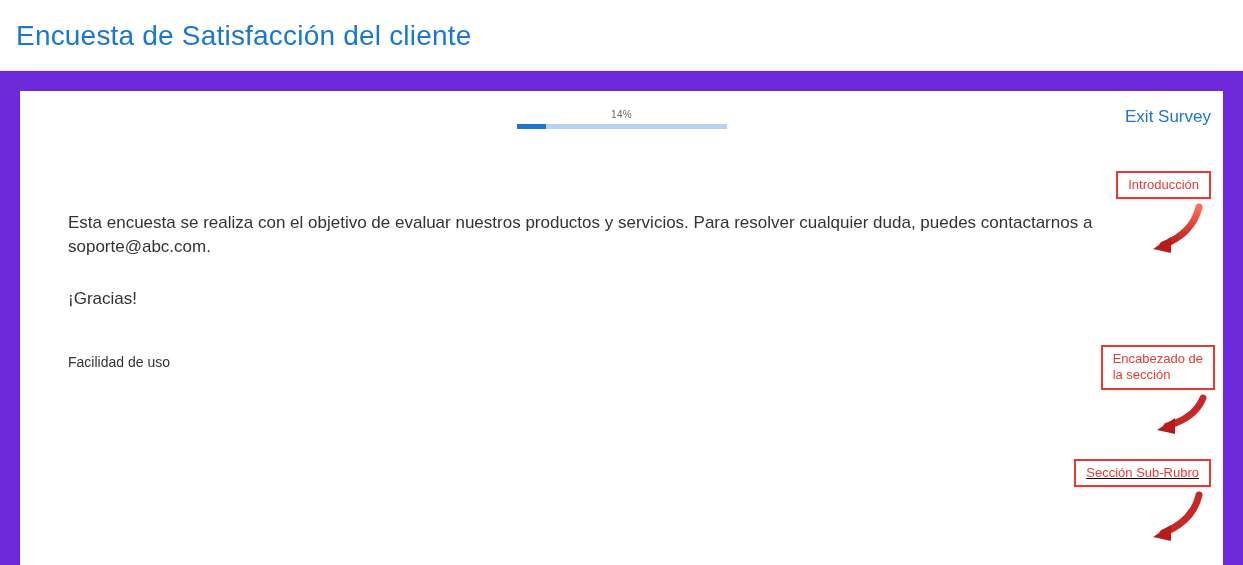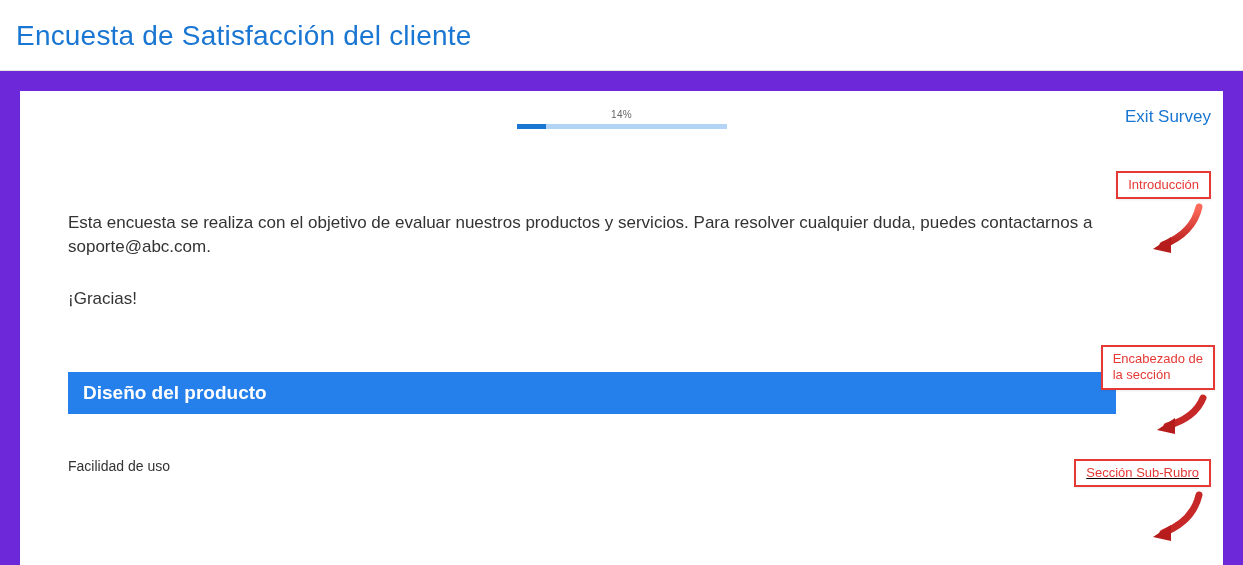--- a/index.html
+++ b/index.html
@@ -145,21 +145,20 @@
       </div>
       <a class="exit-link">Exit Survey</a>
     </div>
 
     <div class="content">
       <div class="intro-block">
         <p>Esta encuesta se realiza con el objetivo de evaluar nuestros productos y servicios. Para resolver cualquier duda, puedes contactarnos a soporte@abc.com.</p>
         <p>¡Gracias!</p>
       </div>
 
-      <div class="section-header">Diseño del producto</div>
 
       <div class="sub-heading">Facilidad de uso</div>
     </div>
 
     <div class="callout" style="top:80px; right:12px;">
       <div class="callout-box">Introducción</div>
       <svg class="callout-arrow" width="60" height="50">
         <defs>
           <linearGradient id="ga1" x1="0" y1="0" x2="0" y2="1">
             <stop offset="0%" stop-color="#ff6b5b"></stop>

